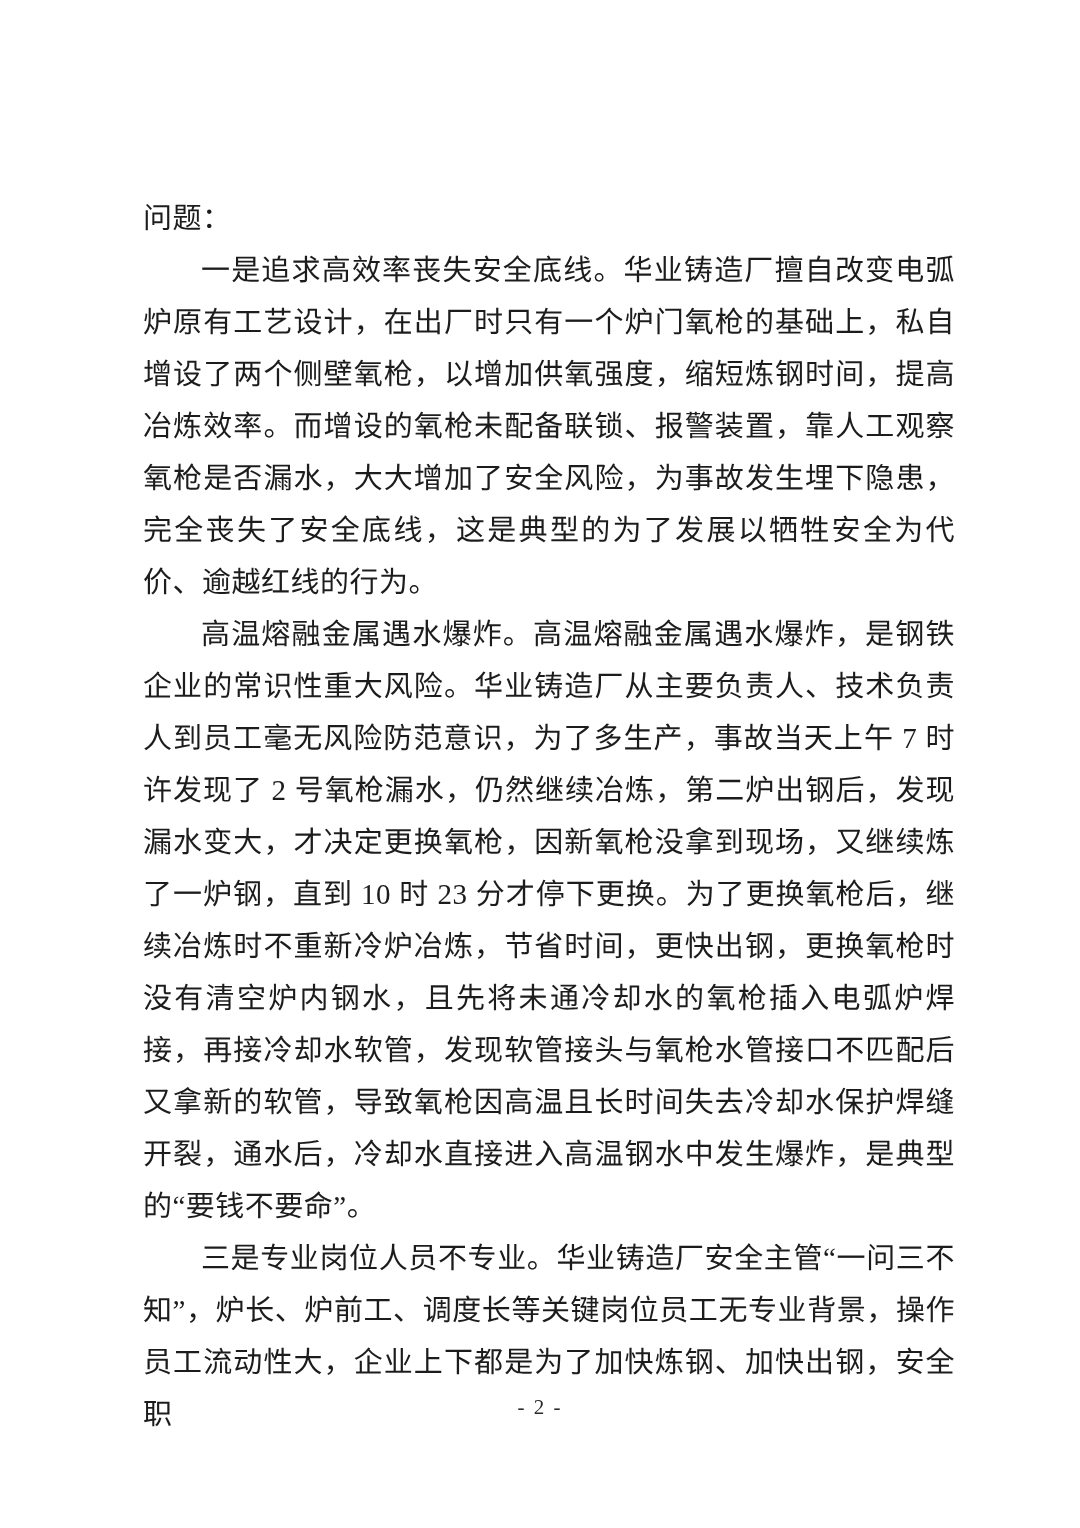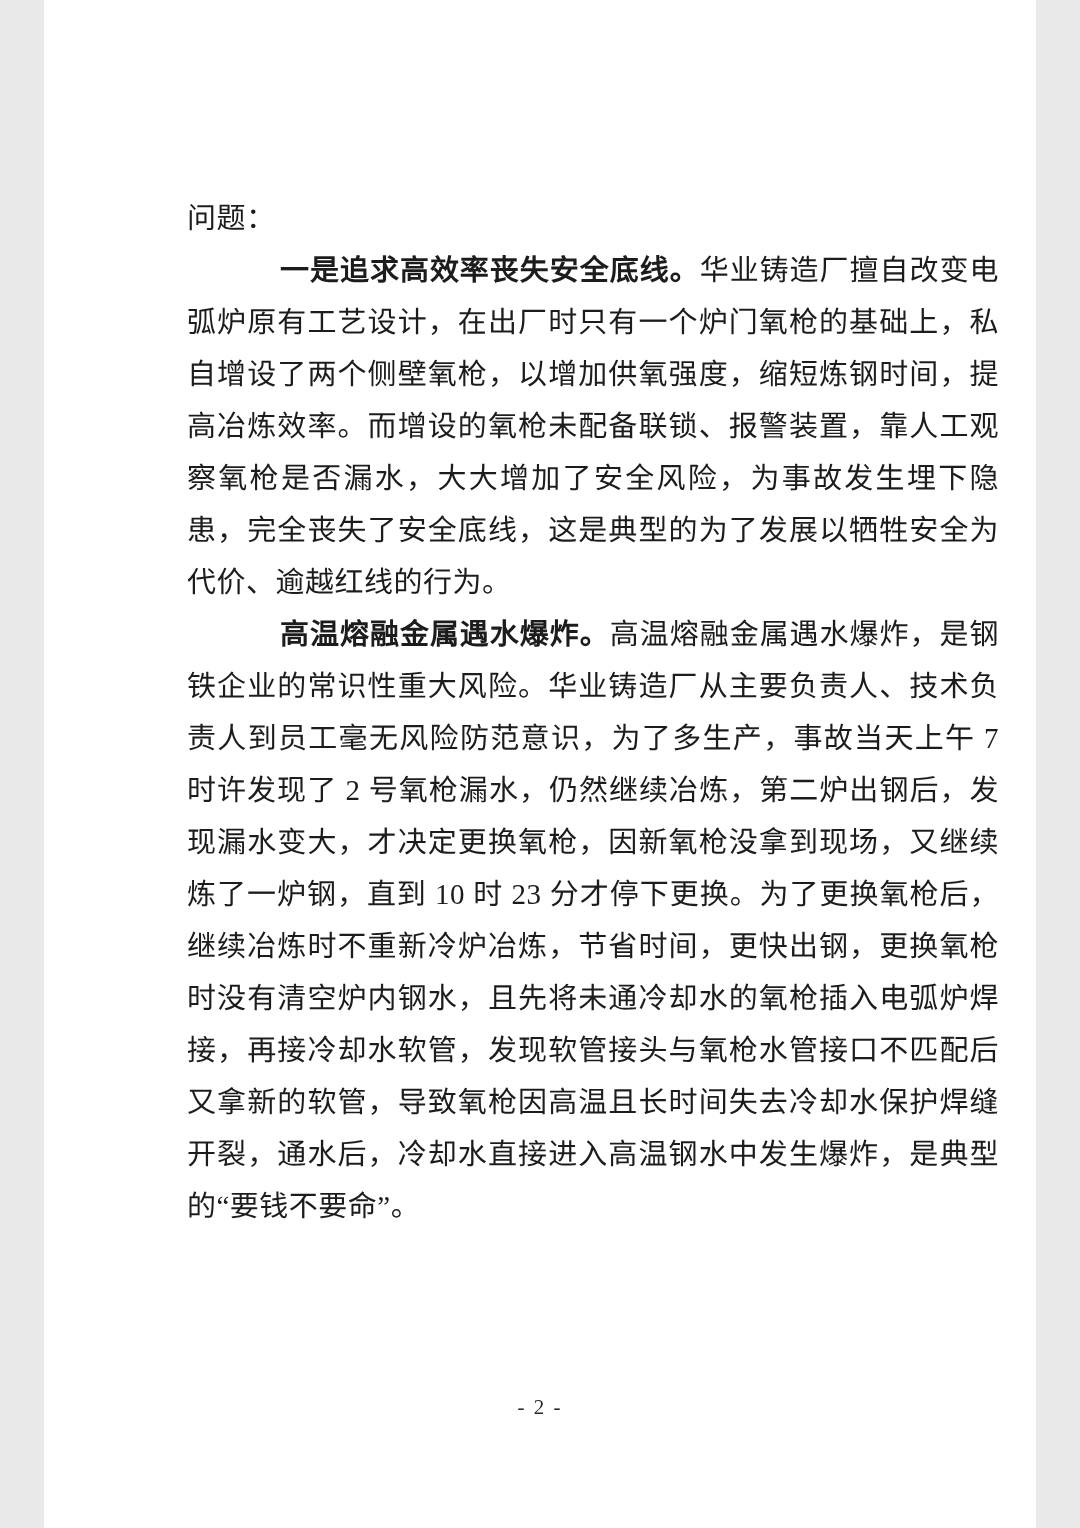--- a/index.html
+++ b/index.html
@@ -2,21 +2,21 @@
 <html lang="zh-CN"><head>
 <meta charset="utf-8">
 <style>
   * { margin: 0; padding: 0; box-sizing: border-box; }
   html, body {
     background: #e9e9e9;
     font-family: "Liberation Serif", "DejaVu Serif", serif;
   }
   .page {
     position: relative;
-    width: 992px;
+    width: 1080px;
     height: 1528px;
     margin: 0 auto;
     background: #ffffff;
     overflow: hidden;
     color: #1c1c1c;
   }
   .doc-body {
     position: absolute;
     top: 192px;
     left: 143px;
@@ -29,22 +29,21 @@
     color: #1c1c1c;
   }
   .doc-heading {
     text-align: left;
     font-weight: 400;
   }
   .doc-para {
     text-indent: 58px;
   }
   .doc-para .lead {
-    font-weight: 700;
-    margin-left: 35px;
+    font-weight: 400;
   }
   .page-footer {
     position: absolute;
     top: 1392px;
     left: 0;
     width: 100%;
     text-align: center;
     font-size: 21px;
     line-height: 30px;
     letter-spacing: 2px;
@@ -57,18 +56,19 @@
 <div class="page">
 
   <div class="doc-body">
 
     <p class="doc-heading">问题：</p>
 
     <p class="doc-para"><span class="lead">一是追求高效率丧失安全底线。</span><span>华业铸造厂擅自改变电弧炉原有工艺设计，在出厂时只有一个炉门氧枪的基础上，私自增设了两个侧壁氧枪，以增加供氧强度，缩短炼钢时间，提高冶炼效率。而增设的氧枪未配备联锁、报警装置，靠人工观察氧枪是否漏水，大大增加了安全风险，为事故发生埋下隐患，完全丧失了安全底线，这是典型的为了发展以牺牲安全为代价、逾越红线的行为。</span></p>
 
     <p class="doc-para"><span class="lead">高温熔融金属遇水爆炸。</span><span>高温熔融金属遇水爆炸，是钢铁企业的常识性重大风险。华业铸造厂从主要负责人、技术负责人到员工毫无风险防范意识，为了多生产，事故当天上午 7 时许发现了 2 号氧枪漏水，仍然继续冶炼，第二炉出钢后，发现漏水变大，才决定更换氧枪，因新氧枪没拿到现场，又继续炼了一炉钢，直到 10 时 23 分才停下更换。为了更换氧枪后，继续冶炼时不重新冷炉冶炼，节省时间，更快出钢，更换氧枪时没有清空炉内钢水，且先将未通冷却水的氧枪插入电弧炉焊接，再接冷却水软管，发现软管接头与氧枪水管接口不匹配后又拿新的软管，导致氧枪因高温且长时间失去冷却水保护焊缝开裂，通水后，冷却水直接进入高温钢水中发生爆炸，是典型的“要钱不要命”。</span></p>
 
+    <p class="doc-para"><span class="lead">三是专业岗位人员不专业。</span><span>华业铸造厂安全主管“一问三不知”，炉长、炉前工、调度长等关键岗位员工无专业背景，操作员工流动性大，企业上下都是为了加快炼钢、加快出钢，安全职</span></p>
 
   </div>
 
   <div class="page-footer">- 2 -</div>
 
 </div>
 
 </body></html>

